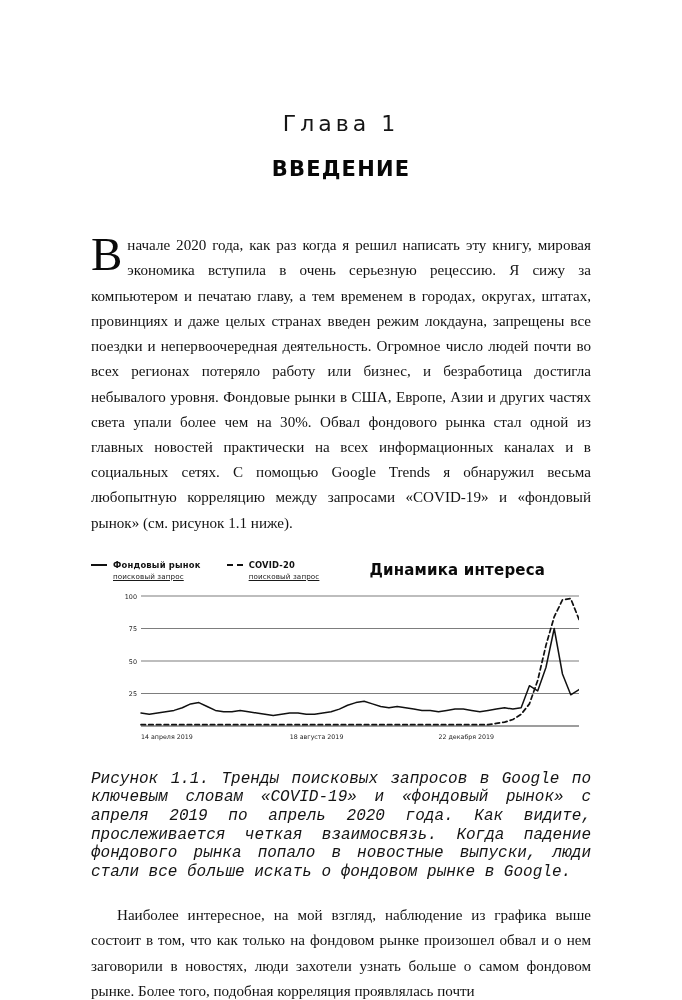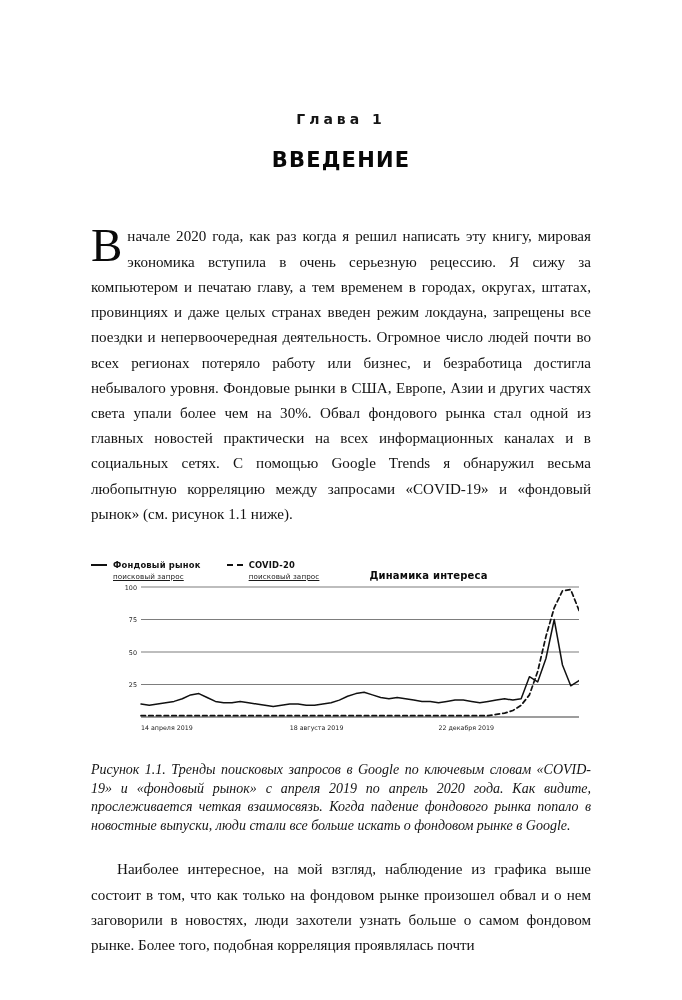--- a/index.html
+++ b/index.html
@@ -24,22 +24,22 @@
     box-sizing: border-box;
   }
 
   
   .chapter-head {
     text-align: center;
     padding-top: 112px;
   }
   .chapter-label {
     font-family: "DejaVu Sans", "Liberation Sans", sans-serif;
-    font-size: 14px;
-    font-weight: 700;
+    font-size: 22px;
+    font-weight: 400;
     letter-spacing: 4px;
     color: #151515;
     line-height: 1.1;
   }
   .chapter-title {
     font-family: "DejaVu Sans", "Liberation Sans", sans-serif;
     font-size: 21px;
     font-weight: 700;
     letter-spacing: 1.2px;
     color: #080808;
@@ -79,21 +79,21 @@
   }
   .chart-wrap {
     position: relative;
     width: 460px;
     margin-left: 28px;
     height: 170px;
   }
 
   .legend {
     display: flex;
-    align-items: flex-end;
+    align-items: flex-start;
     height: 30px;
     padding-left: 0px;
   }
   .legend-item {
     display: flex;
     flex-direction: column;
     margin-right: 26px;
   }
   .legend-top {
     display: flex;
@@ -123,34 +123,34 @@
   }
   .swatch-dashed {
     display: inline-block;
     width: 16px;
     height: 0;
     border-top: 2.2px dashed #111;
     margin-right: 6px;
   }
   .legend-title {
     font-family: "DejaVu Sans", "Liberation Sans", sans-serif;
-    font-size: 10px;
+    font-size: 15px;
     font-weight: 700;
     color: #0b0b0b;
     letter-spacing: 0.2px;
     margin-left: 24px;
     padding-top: 1px;
   }
 
   .caption {
     width: 500px;
     margin: 10px auto 0 auto;
-    font-family: Liberation Serif, serif;
+    font-family: Liberation Mono, monospace;
     font-style: italic;
-    font-size: 14px;
+    font-size: 16px;
     line-height: 18.6px;
     text-align: justify;
     color: #141414;
   }
 
   .tail-block {
     width: 500px;
     margin: 22px auto 12px auto;
   }
 </style>

